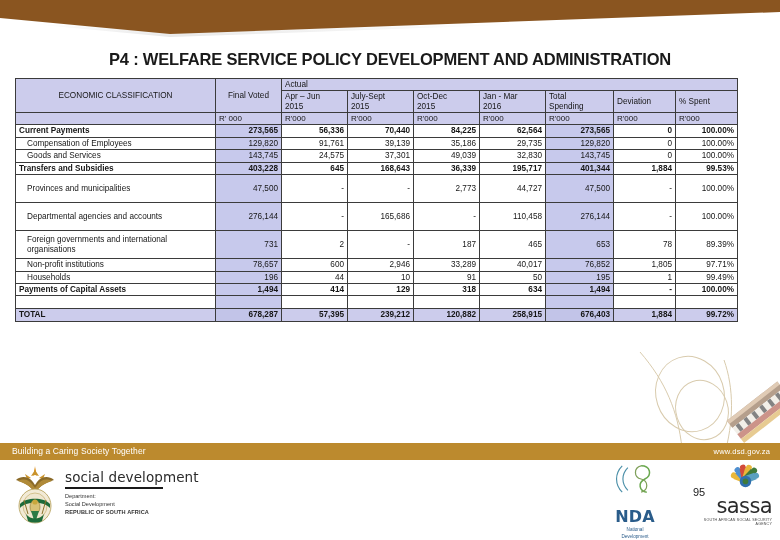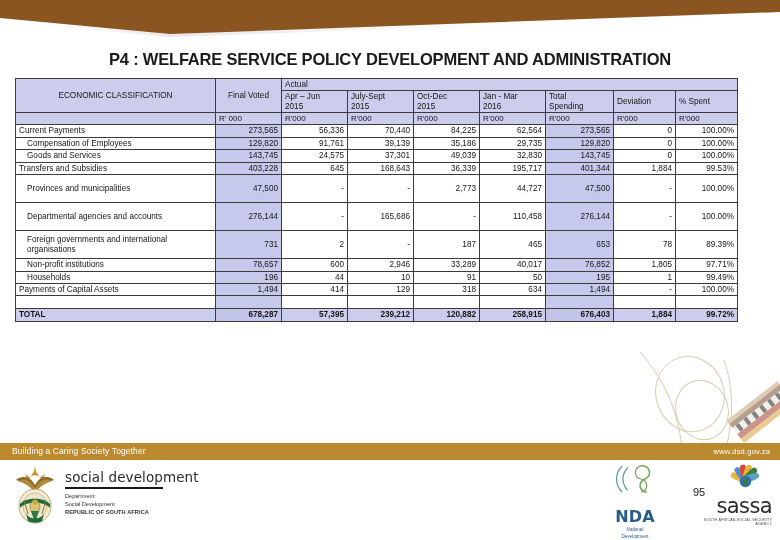--- a/index.html
+++ b/index.html
@@ -81,21 +81,21 @@
     line-height: 1.15;
   }
   .hdr { background: #ccccec !important; text-align: center; font-weight: bold; }
   .hdr-plain { background: #ccccec !important; text-align: left; font-weight: normal; }
   .hdr-unit { background: #ccccec !important; text-align: left; font-weight: bold; font-size: 8px; }
 
   td.num { text-align: right; padding-right: 4px; white-space: nowrap; }
   td.lbl { text-align: left; padding-left: 4px; }
   td.lbl.indent { padding-left: 11px; }
 
-  tr.bold td { font-weight: normal; }
+  tr.bold td { font-weight: bold; }
   td.shade { background: #c7c9ec !important; }
   tr.total td { background: #ccccec !important; font-weight: bold; }
   tr.total td.shade { background: #c2c4e8 !important; }
   tr.spacer td { height: 13px; }
 
   
   .footer-bar {
     position: absolute;
     left: 0; top: 443px;
     width: 780px; height: 17px;

